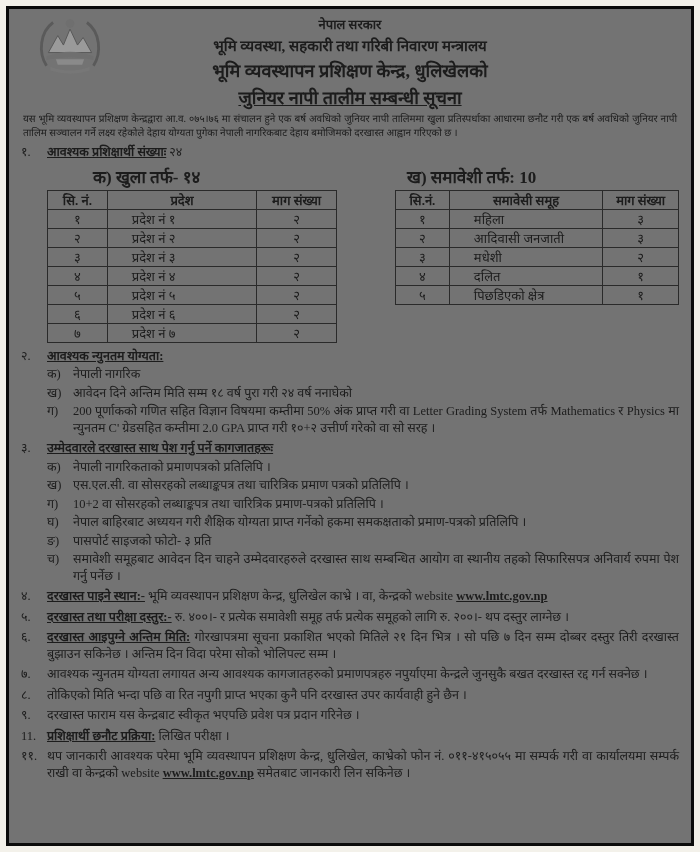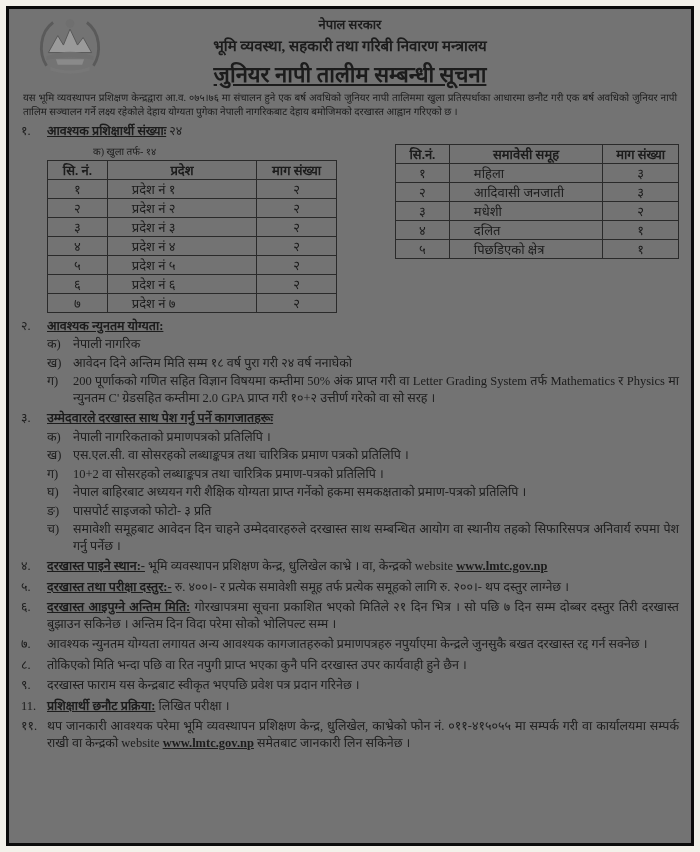--- a/index.html
+++ b/index.html
@@ -16,36 +16,36 @@
     border: 3px solid #0b0b0b;
     padding: 4px 12px 6px 12px;
     overflow: hidden;
     background: #737373;
   }
   .header { text-align: center; position: relative; padding-top: 2px; }
   .emblem { position: absolute; left: 16px; top: 2px; width: 66px; height: 62px; }
   .h-gov      { font-size: 13px; font-weight: bold; }
   .h-ministry { font-size: 15px; font-weight: bold; margin-top: 2px; }
   .h-office   { font-size: 18px; font-weight: bold; margin-top: 3px; }
-  .h-title    { font-size: 22px; font-weight: bold; text-decoration: underline; margin-top: 3px; }
+  .h-title    { font-size: 18px; font-weight: bold; text-decoration: underline; margin-top: 3px; }
   .pub-date   { text-align: right; font-size: 11px; margin-top: 2px; }
   .intro {
     font-size: 10px; line-height: 1.35; text-align: justify;
     margin: 3px 2px 5px 2px;
   }
   .item { display: flex; font-size: 12.5px; line-height: 1.32; margin-top: 4px; }
   .num  { flex: 0 0 26px; }
   .body { flex: 1; text-align: justify; }
   .label { font-weight: bold; text-decoration: underline; }
   .sublist { margin-left: 26px; font-size: 12.5px; line-height: 1.32; }
   .sub { display: flex; margin-top: 2px; }
   .sub-letter { flex: 0 0 26px; }
   .sub-text { flex: 1; text-align: justify; }
   .tables { display: flex; gap: 58px; margin: 4px 0 5px 26px; align-items: flex-start; }
-  .tlabel { font-size: 10px; margin-bottom: 2px; }
+  .tlabel { font-size: 17px; margin-bottom: 2px; font-weight: bold; }
   .tlabel-left  { padding-left: 46px; }
   .tlabel-right { padding-left: 12px; }
   table.qtable { border-collapse: collapse; font-size: 13px; }
   .qtable th, .qtable td {
     border: 1px solid #2a2a2a;
     padding: 0 6px;
     height: 17px;
   }
   .qtable th { font-weight: bold; text-align: center; }
   td.c0, td.c2 { text-align: center; }
@@ -66,20 +66,21 @@
         <path d="M60 54 C69 40 67 18 53 8" fill="none" stroke="#5a5a5a" stroke-width="3"></path>
         <circle cx="35" cy="9" r="4.5" fill="#6f6f6f"></circle>
         <path d="M12 40 L22 22 L28 32 L35 15 L43 32 L49 24 L58 40 Z" fill="#9a9a9a" stroke="#555" stroke-width="1"></path>
         <path d="M10 44 Q35 34 60 44 L60 48 Q35 42 10 48 Z" fill="#6f6f6f"></path>
         <path d="M20 47 L50 47 L48 53 L22 53 Z" fill="#8a8a8a"></path>
         <path d="M14 55 Q35 63 56 55 L56 59 Q35 66 14 59 Z" fill="#777777"></path>
       </svg>
     </div>
     <div class="h-gov">नेपाल सरकार</div>
     <div class="h-ministry">भूमि व्यवस्था, सहकारी तथा गरिबी निवारण मन्त्रालय</div>
+    <div class="h-office">भूमि व्यवस्थापन प्रशिक्षण केन्द्र, धुलिखेलको</div>
     <div class="h-title">जुनियर नापी तालीम सम्बन्धी सूचना</div>
   </div>
 
 
   <p class="intro">यस भूमि व्यवस्थापन प्रशिक्षण केन्द्रद्वारा आ.व. ०७५।७६ मा संचालन हुने एक बर्ष अवधिको जुनियर नापी तालिममा खुला प्रतिस्पर्धाका आधारमा छनौट गरी एक बर्ष अवधिको जुनियर नापी तालिम सञ्चालन गर्ने लक्ष्य रहेकोले देहाय योग्यता पुगेका नेपाली नागरिकबाट देहाय बमोजिमको दरखास्त आह्वान गरिएको छ ।</p>
 
   <div class="item">
     <span class="num">१.</span>
     <span class="body"><span class="label">आवश्यक प्रशिक्षार्थी संख्याः</span> <span>२४</span></span>
   </div>
@@ -133,20 +134,21 @@
             </tr>
             <tr>
               <td class="c0">७</td>
               <td class="c1">प्रदेश नं ७</td>
               <td class="c2">२</td>
             </tr>
           </tbody>
       </table>
     </div>
     <div class="tblock">
+      <div class="tlabel tlabel-right">ख) समावेशी तर्फ: 10</div>
       <table class="qtable q-incl">
         <colgroup>
             <col class="a">
             <col class="b">
             <col class="c">
           </colgroup>
         <thead>
           <tr>
             <th>सि.नं.</th>
             <th>समावेसी समूह</th>

